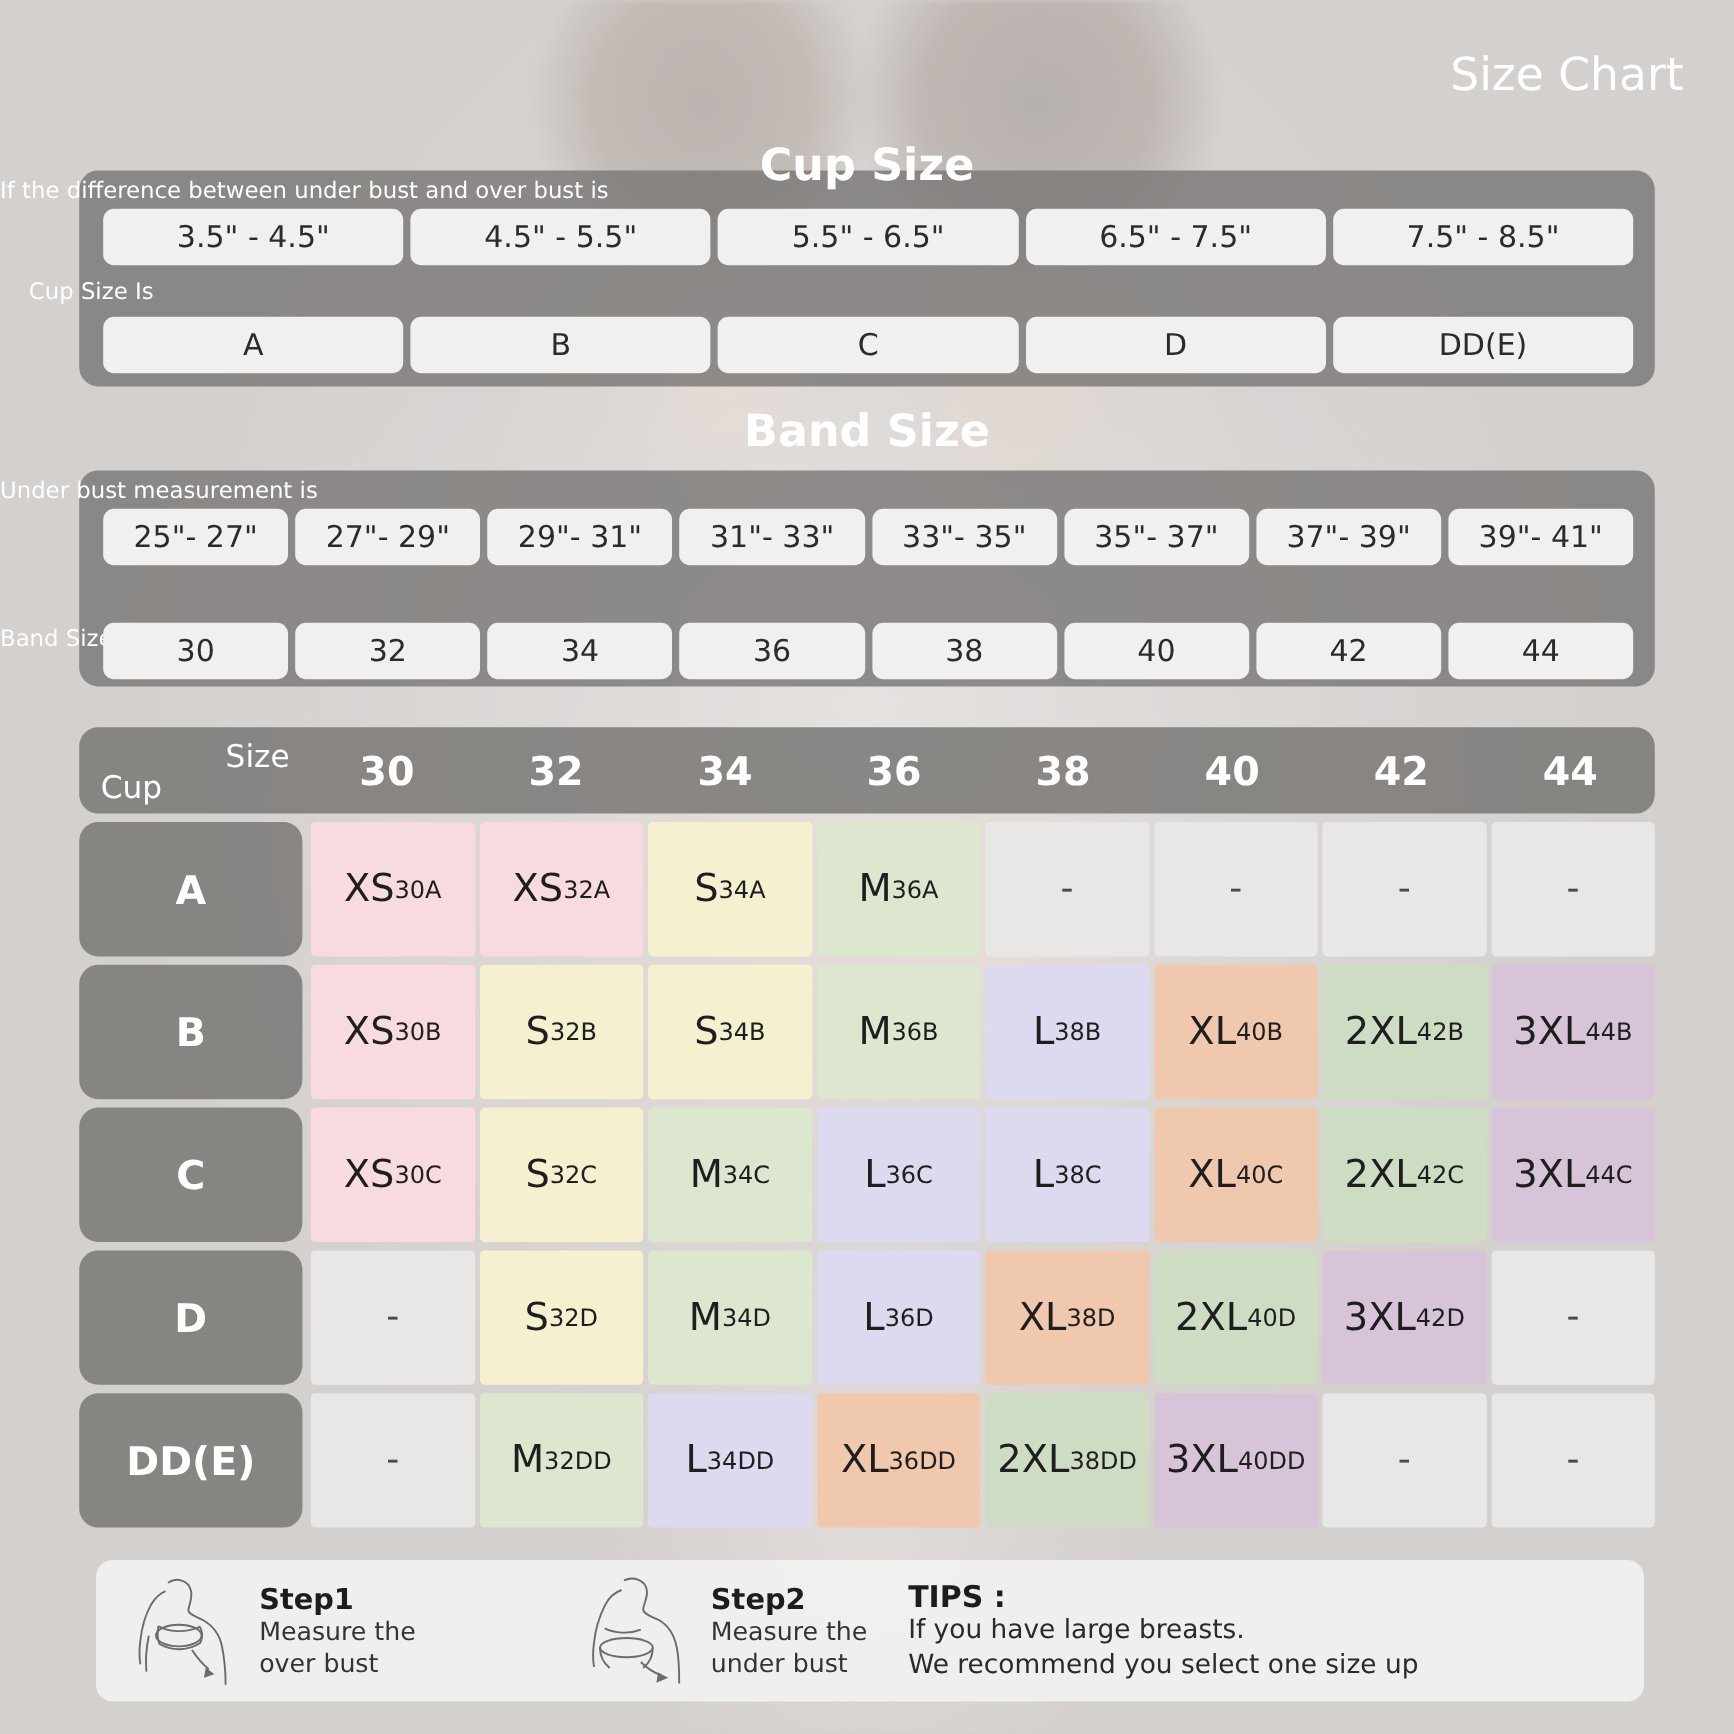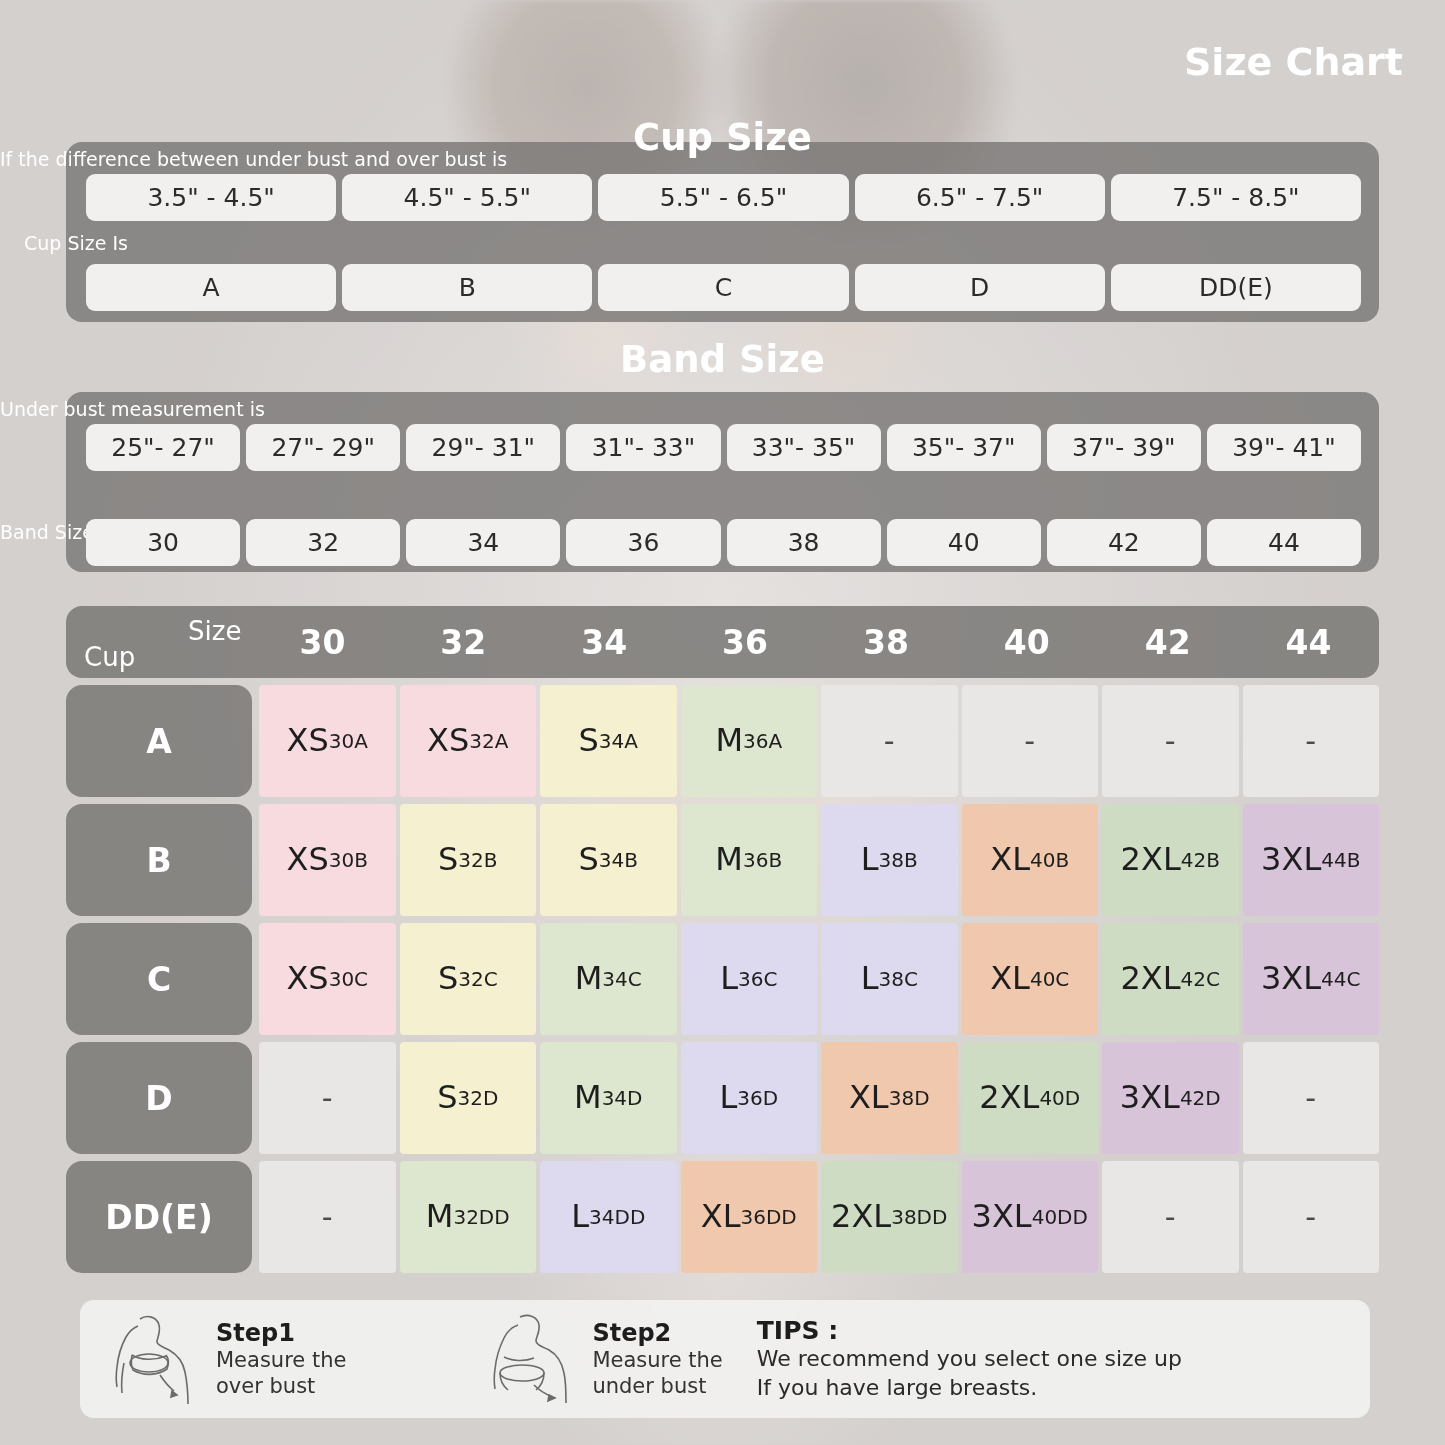--- a/index.html
+++ b/index.html
@@ -45,21 +45,21 @@
 
   
   .logo {
     position: absolute; left: 56px; top: 28px;
     font-family: "DejaVu Sans", sans-serif;
     font-size: 62px; font-weight: 700; letter-spacing: 2px;
     color: #ffffff;
   }
   .size-chart-title {
     position: absolute; right: 42px; top: 40px;
-    font-size: 38px; color: #ffffff; font-weight: 700;
+    font-size: 38px; color: #ffffff; font-weight: 400;
   }
 
   
   .panel {
     position: absolute;
     background: rgba(122,120,118,0.82);
     border-radius: 16px;
   }
   .panel-title {
     position: absolute; width: 100%; text-align: center;
@@ -426,18 +426,18 @@
       </svg>
       <div class="step-txt">
         <div class="t">Step2</div>
         <div class="d">Measure the</div>
         <div class="d">under bust</div>
       </div>
     </div>
 
     <div class="tips-block">
       <div class="t">TIPS :</div>
+      <div class="d">If you have large breasts.</div>
       <div class="d">We recommend you select one size up</div>
-      <div class="d">If you have large breasts.</div>
     </div>
 
   </div>
 </div>
 
 </body></html>

